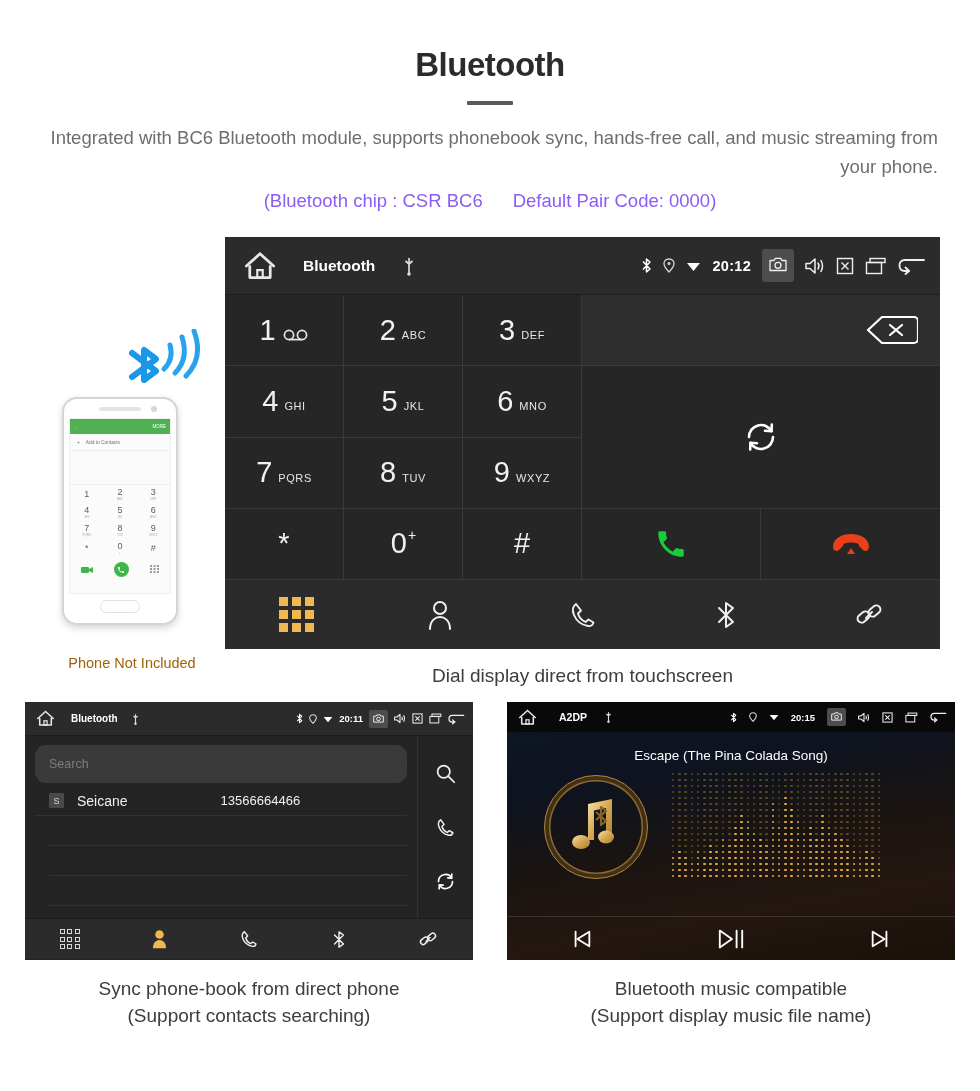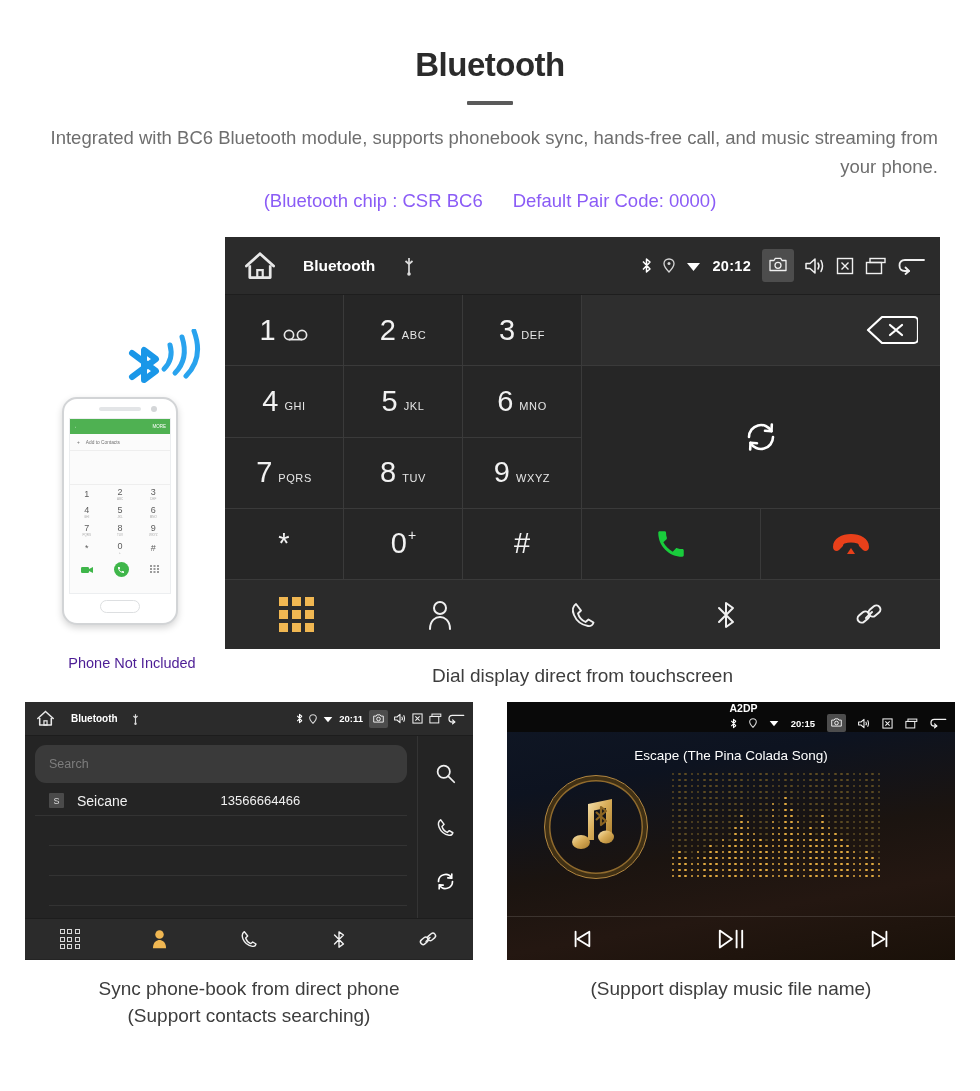--- a/index.html
+++ b/index.html
@@ -192,21 +192,21 @@
   .ph-callcircle { width:15px; height:15px; border-radius:50%; background:#3fb64a; display:flex;align-items:center;justify-content:center; }
   .ph-home {
     width: 40px; height: 13px;
     border: 1.5px solid #dddfe1;
     border-radius: 7px;
     margin: 6px auto 0 auto;
   }
   .notincluded {
     position: absolute; left: 0; top: 320px;
     width: 160px; text-align: center;
-    color: #4c1d95; font-size: 14.5px;
+    color: #a16207; font-size: 14.5px;
   }
 
   .caption {
     position: absolute;
     text-align: center;
     color: #3d3d3d;
     font-size: 19px;
     line-height: 27px;
   }
 
@@ -272,21 +272,21 @@
   
   .mus {
     position: absolute;
     left: 507px; top: 702px;
     width: 448px; height: 258px;
     background: linear-gradient(170deg, #101725 0%, #0d1320 28%, #1b1410 55%, #241711 75%, #1a1109 100%);
     overflow: hidden;
   }
   .mus-status {
     height: 30px; background: #090909;
-    display: flex; align-items: center; padding: 0 8px 0 11px; flex-direction: column;
+    display: flex; align-items: center; padding: 0 8px 0 11px;
   }
   .mus-status .t { color:#fff; font-size:10.5px; font-weight:bold; margin-left:22px; }
   .mus-status .r { margin-left:auto; display:flex; align-items:center; gap:12px; }
   .mus-clock { color:#fff; font-size:9.5px; font-weight:bold; }
   .mus-cam { background:#4d4d4d; padding:4px 4px 5px 4px; border-radius:2px; display:flex; }
   .song-title {
     text-align: center; color: #ffffff;
     font-size: 13.5px; margin-top: 16px;
   }
   .mus-mid { position: relative; height: 138px; }
@@ -1431,14 +1431,15 @@
     <div>
       <svg width="22" height="22" viewBox="0 0 24 24">
         <path d="M4 4 L17 12 L4 20 Z" fill="none" stroke="#ffffff" stroke-width="2" stroke-linejoin="round"></path>
         <path d="M19 4 V20" stroke="#ffffff" stroke-width="2" stroke-linecap="round"></path>
         </svg>
     </div>
   </div>
 </div>
 
 <div class="caption" style="left:507px; top:975px; width:448px;">
+  <div>Bluetooth music compatible</div>
   <div>(Support display music file name)</div>
 </div>
 
 </body></html>

